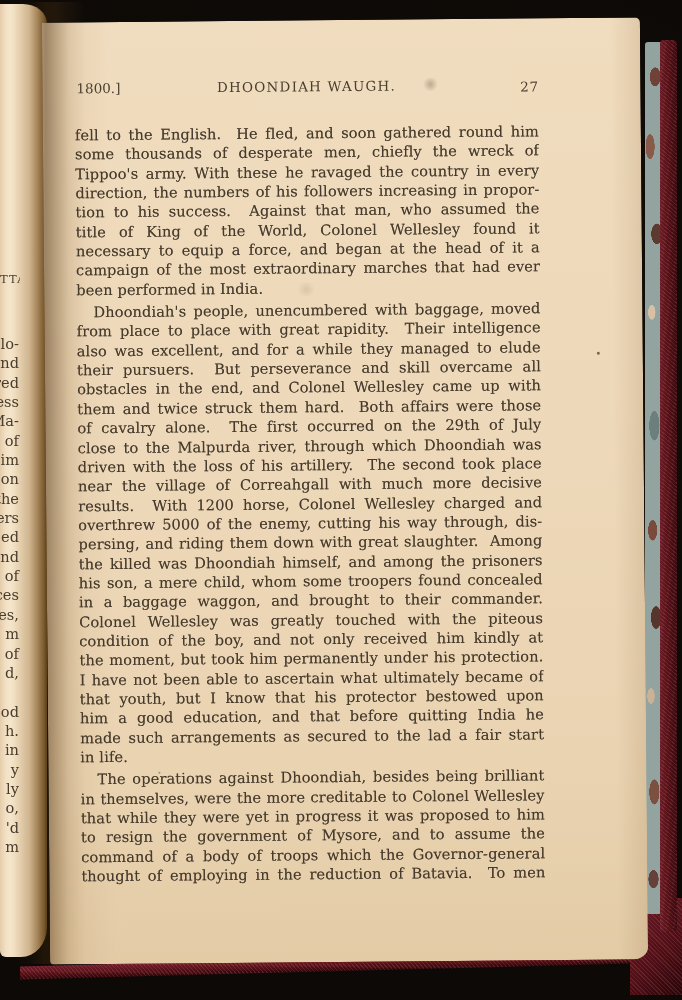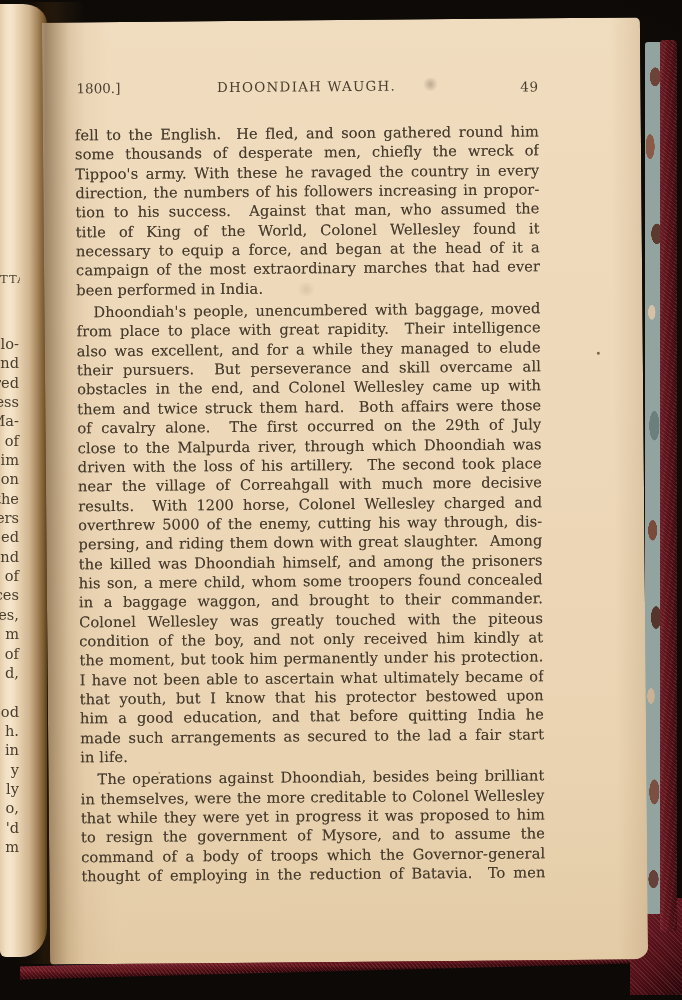--- a/index.html
+++ b/index.html
@@ -209,21 +209,21 @@
   <div class="main-page">
     <div class="smudge smudge-a"></div>
     <div class="smudge smudge-b"></div>
     <div class="smudge speck-a"></div>
     <div class="smudge speck-b"></div>
 
     <div class="text-block">
       <div class="header-row">
         <span class="header-year">1800.]</span>
         <span class="header-title">DHOONDIAH WAUGH.</span>
-        <span class="header-pageno">49</span>
+        <span class="header-pageno">27</span>
       </div>
       <div class="page-body">
           <div class="para flush-last">
             <div class="bl">fell to the English.  He fled, and soon gathered round him</div>
             <div class="bl">some thousands of desperate men, chiefly the wreck of</div>
             <div class="bl">Tippoo's army. With these he ravaged the country in every</div>
             <div class="bl">direction, the numbers of his followers increasing in propor-</div>
             <div class="bl">tion to his success.  Against that man, who assumed the</div>
             <div class="bl">title of King of the World, Colonel Wellesley found it</div>
             <div class="bl">necessary to equip a force, and began at the head of it a</div>

